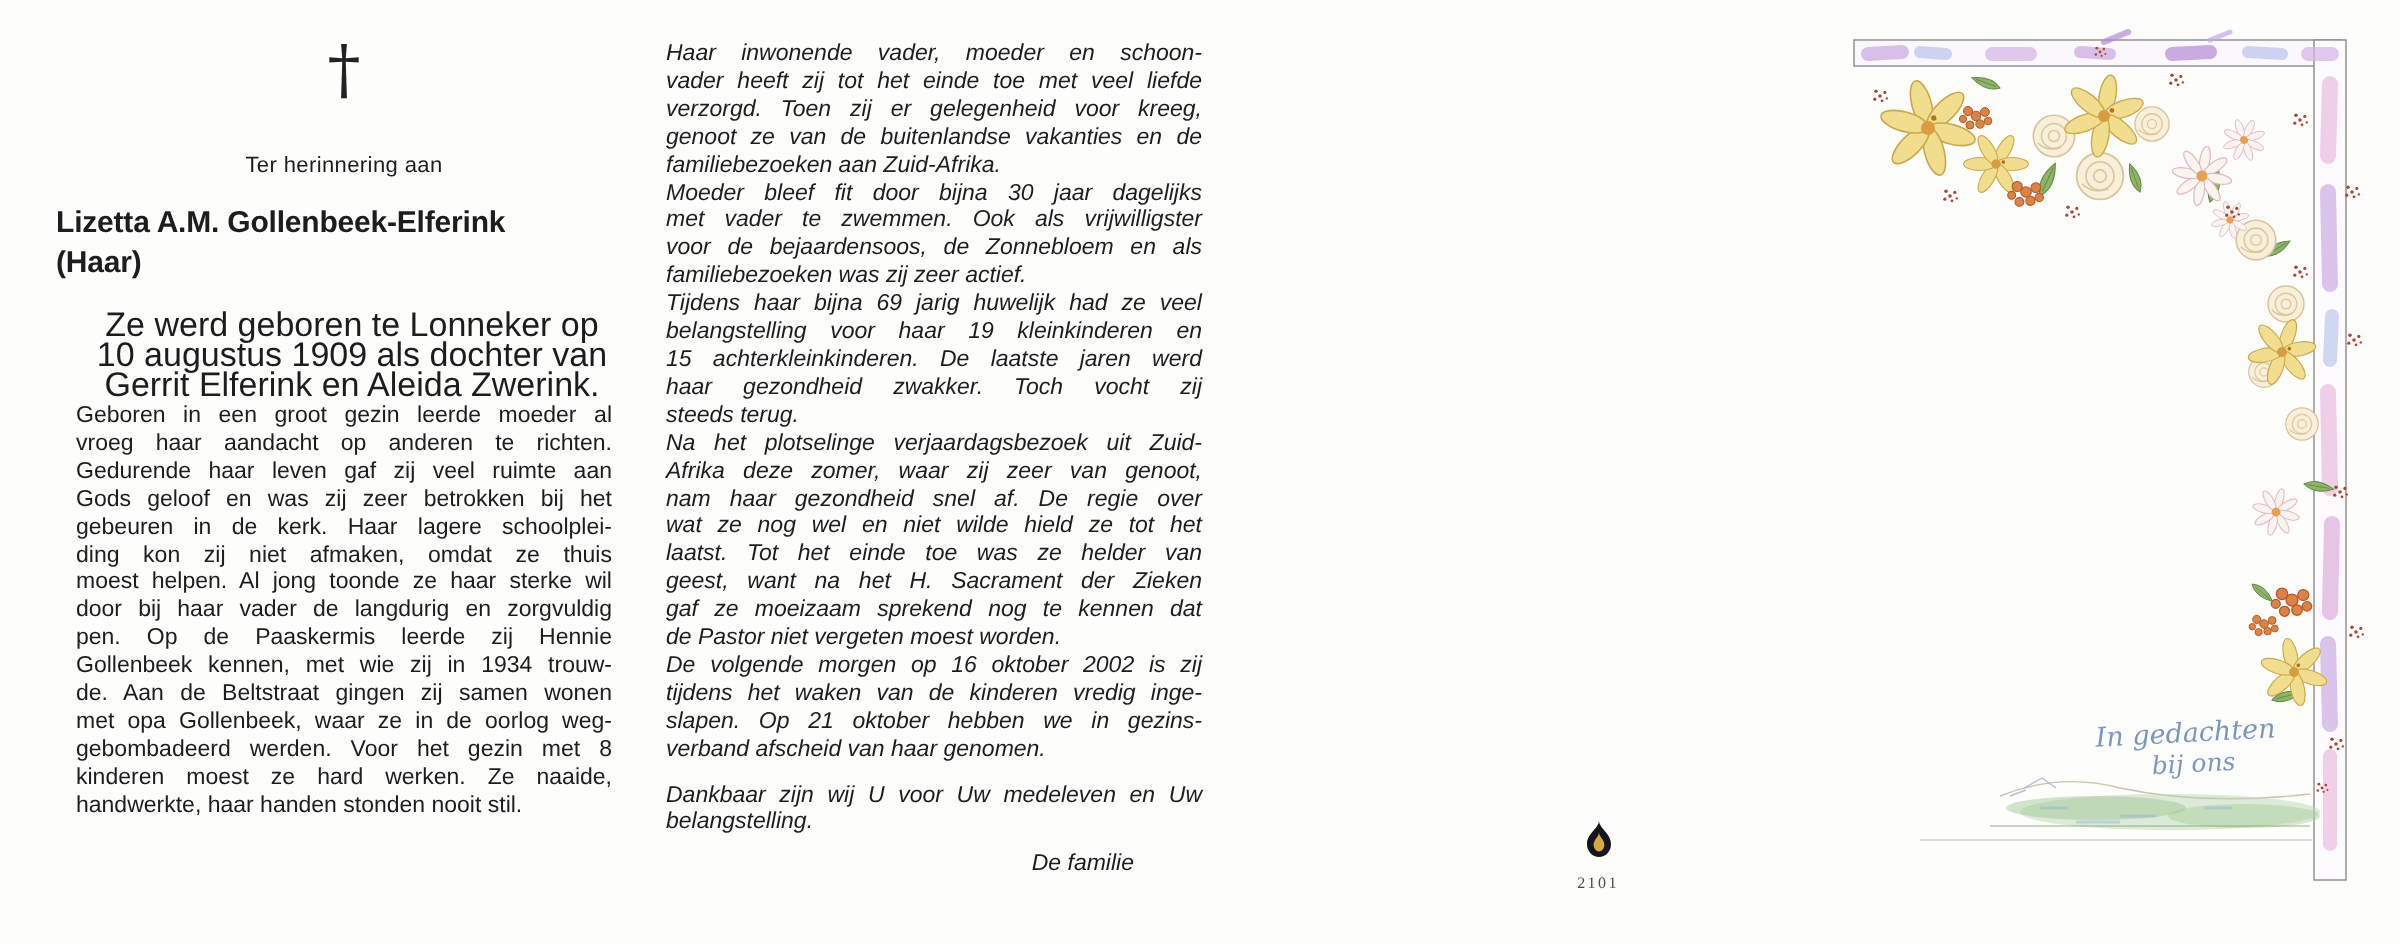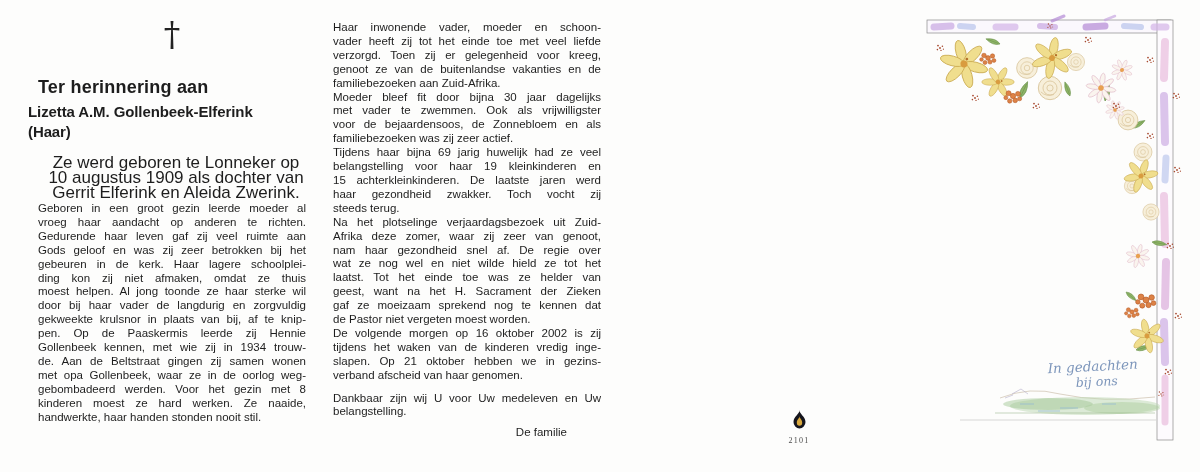--- a/index.html
+++ b/index.html
@@ -5,29 +5,29 @@
   html,body { margin:0; padding:0; background:#ffffff; }
   #stage {
     position:relative; width:1200px; height:472px;
     background:#fdfdfc; overflow:hidden;
     font-family:"Liberation Sans", sans-serif;
     color:#1d1d1d;
   }
   
   .page-col { position:absolute; top:0; }
   #page-left  { left:38px;  width:268px; height:472px; }
-  #page-mid   { left:333px; width:268px; height:336px; }
+  #page-mid   { left:333px; width:268px; height:336px;font-style:italic; }
   .cross {
     position:absolute; top:18px; left:0; width:100%;
     text-align:center; font-family:"DejaVu Serif", serif;
     font-size:33px; font-weight:400; line-height:1; color:#222;
   }
   .intro {
     position:absolute; top:77px; left:0; width:100%;
-    font-size:18px; letter-spacing:.2px;font-weight:bold;
+    text-align:center; font-size:11px; letter-spacing:.2px;
   }
   .name {
     position:absolute; top:102px; left:-10px; width:288px;
     font-weight:bold; font-size:15px;
     line-height:20px; letter-spacing:-.1px; white-space:nowrap;
   }
   .birth {
     position:absolute; top:155px; left:4px; width:100%;
     text-align:center; font-size:17px; line-height:15.2px; white-space:nowrap;
   }
@@ -76,21 +76,20 @@
     <div class="bodytext">
         <div class="para">
           <div class="line">Geboren in een groot gezin leerde moeder al</div>
           <div class="line">vroeg haar aandacht op anderen te richten.</div>
           <div class="line">Gedurende haar leven gaf zij veel ruimte aan</div>
           <div class="line">Gods geloof en was zij zeer betrokken bij het</div>
           <div class="line">gebeuren in de kerk. Haar lagere schoolplei-</div>
           <div class="line">ding kon zij niet afmaken, omdat ze thuis</div>
           <div class="line">moest helpen. Al jong toonde ze haar sterke wil</div>
           <div class="line">door bij haar vader de langdurig en zorgvuldig</div>
-          <div class="line">gekweekte krulsnor in plaats van bij, af te knip-</div>
           <div class="line">pen. Op de Paaskermis leerde zij Hennie</div>
           <div class="line">Gollenbeek kennen, met wie zij in 1934 trouw-</div>
           <div class="line">de. Aan de Beltstraat gingen zij samen wonen</div>
           <div class="line">met opa Gollenbeek, waar ze in de oorlog weg-</div>
           <div class="line">gebombadeerd werden. Voor het gezin met 8</div>
           <div class="line">kinderen moest ze hard werken. Ze naaide,</div>
           <div class="line last">handwerkte, haar handen stonden nooit stil.</div>
         </div>
       </div>
   </div>

